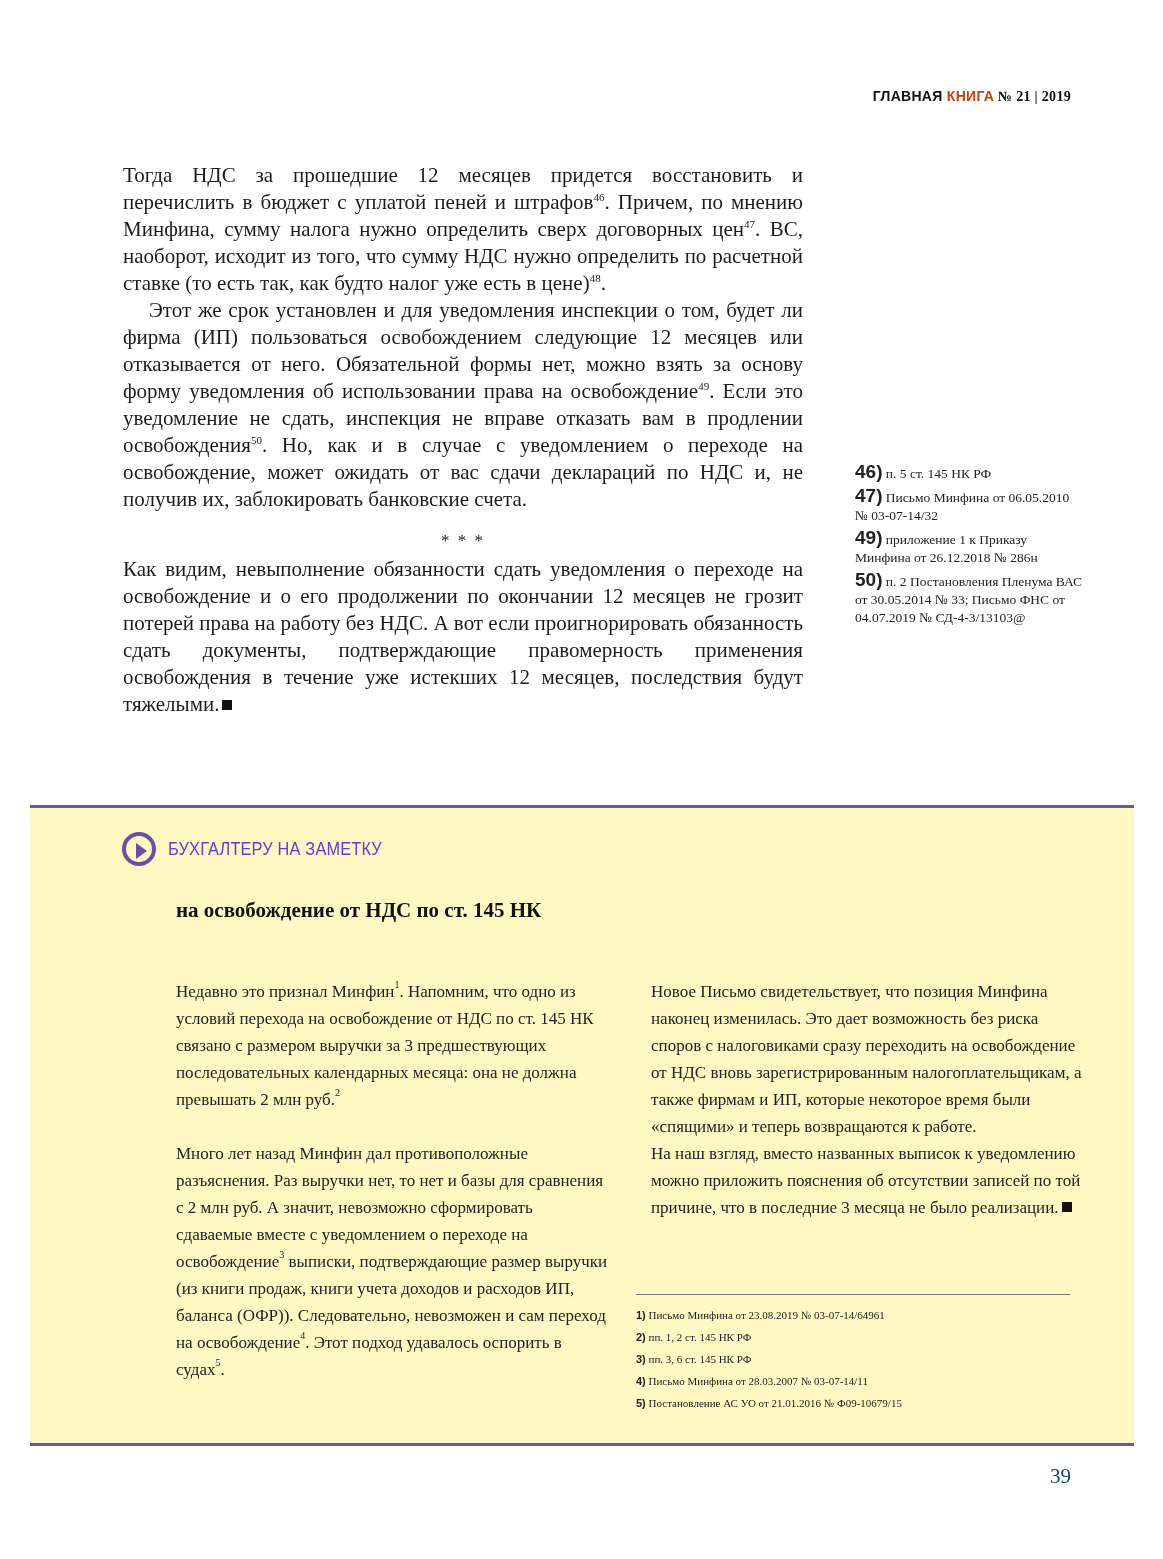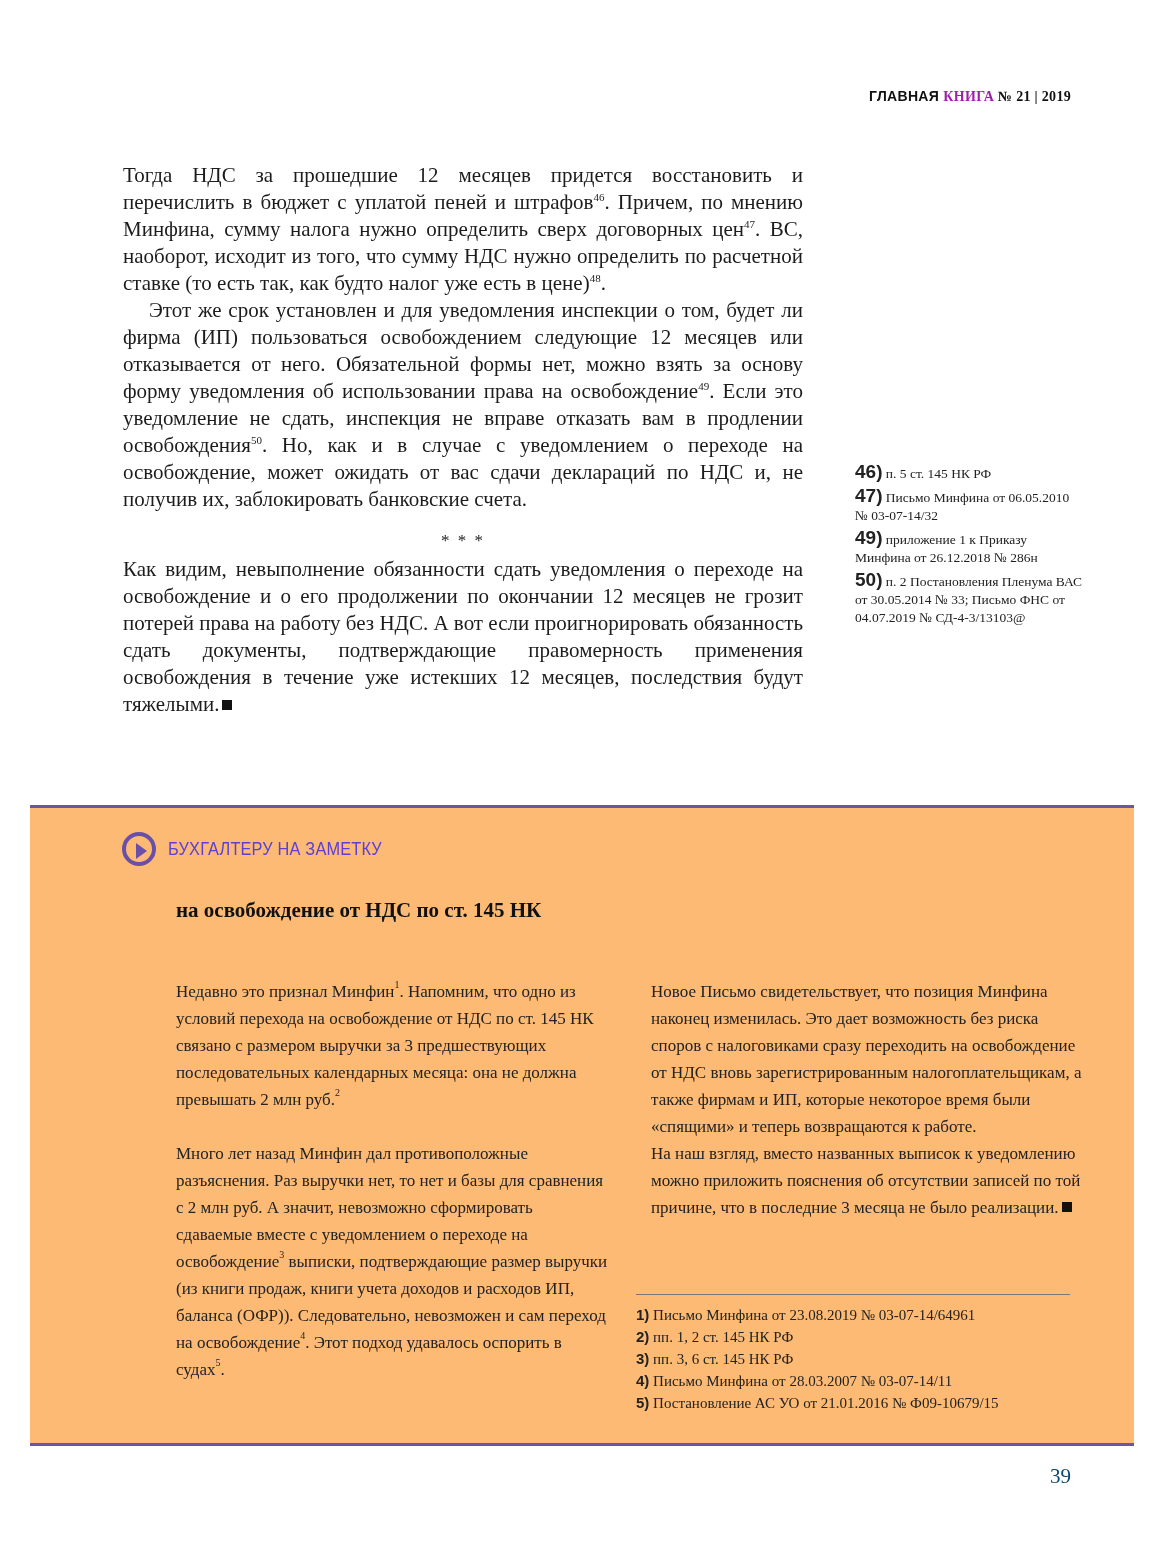--- a/index.html
+++ b/index.html
@@ -1,46 +1,46 @@
 <!DOCTYPE html>
 <html><head>
 <meta charset="utf-8">
 <style>
   html, body { margin: 0; padding: 0; background: #ffffff; }
   body { width: 1163px; height: 1559px; position: relative; overflow: hidden; color: #1a1a1a; }
   .header { position: absolute; top: 88px; right: 92px; font-family: "Liberation Sans", sans-serif; font-size: 14px; font-weight: bold; letter-spacing: 0.3px; white-space: nowrap; }
   .header .brand1 { color: #111; }
-  .header .brand2 { color: #a21caf; font-family: Liberation Serif, serif; }
+  .header .brand2 { color: #c2410c; }
   .header .issue { font-family: "Liberation Serif", serif; font-size: 14px; color: #111; }
 
   .main { position: absolute; left: 123px; top: 162px; width: 680px; font-family: "Liberation Serif", serif; font-size: 21px; line-height: 27px; text-align: justify; color: #1c1c1c; }
   .main p { margin: 0; }
   .main p.indent { text-indent: 26px; }
   .main sup { font-size: 11px; vertical-align: top; line-height: 1; position: relative; top: 3px; }
   .stars { text-align: center; margin: 14px 0 2px 0 !important; font-size: 17px; letter-spacing: 2px; }
   .endmark { display: inline-block; width: 10px; height: 10px; background: #111; margin-left: 3px; vertical-align: 1px; }
 
   .notes { position: absolute; left: 855px; top: 463px; width: 230px; font-family: "Liberation Serif", serif; font-size: 13.5px; line-height: 18px; color: #222; }
   .notes .note { margin-bottom: 4px; }
   .notes .num { font-family: "Liberation Sans", sans-serif; font-weight: bold; font-size: 19px; }
 
-  .box { position: absolute; left: 30px; top: 805px; width: 1104px; height: 635px; background: #fdba74; border-top: 3px solid #6b55a8; border-bottom: 3px solid #6b55a8; }
+  .box { position: absolute; left: 30px; top: 805px; width: 1104px; height: 635px; background: #fef9c3; border-top: 3px solid #6b55a8; border-bottom: 3px solid #6b55a8; }
   .box-label { position: absolute; left: 92px; top: 24px; display: flex; align-items: center; }
   .play { width: 34px; height: 34px; border: 4px solid #6b4fa6; border-radius: 50%; position: relative; box-sizing: border-box; }
   .play::after { content: ""; position: absolute; left: 10px; top: 7px; border-left: 11px solid #6b4fa6; border-top: 8px solid transparent; border-bottom: 8px solid transparent; }
   .box-label-text { margin-left: 12px; font-family: "Liberation Sans", sans-serif; font-size: 19px; color: #5b3fd6; transform: scaleX(0.86); transform-origin: left center; white-space: nowrap; letter-spacing: 0.2px; }
   .box-title { position: absolute; left: 146px; top: 88px; width: 760px; font-family: "Liberation Serif", serif; font-weight: bold; font-size: 21px; line-height: 28px; color: #111; }
   .col { position: absolute; top: 170px; width: 432px; font-family: "Liberation Serif", serif; font-size: 17px; line-height: 27px; color: #222; }
   .col p { margin: 0; }
   .col sup { font-size: 10px; vertical-align: top; position: relative; top: 2px; line-height: 1; }
   .col-left { left: 146px; }
   .col-right { left: 606px; margin-left: 15px; }
   .gap { height: 27px; }
   .fn-rule { position: absolute; left: 606px; top: 486px; width: 434px; height: 0; border-top: 1.5px solid #777; }
-  .fnotes { position: absolute; left: 606px; top: 496px; width: 440px; font-family: "Liberation Serif", serif; font-size: 15px; line-height: 22px; color: #222; }
+  .fnotes { position: absolute; left: 606px; top: 496px; width: 440px; font-family: "Liberation Serif", serif; font-size: 11px; line-height: 22px; color: #222; }
   .fnotes .num { font-family: "Liberation Sans", sans-serif; font-weight: bold; }
 
   .page-num { position: absolute; right: 92px; top: 1464px; font-family: "Liberation Serif", serif; font-size: 21px; color: #0c4a6e; }
 </style>
 </head>
 <body>
 
 <div class="header">
   <span class="brand1">ГЛАВНАЯ </span><span class="brand2">КНИГА</span><span class="issue"> № 21 | 2019</span>
 </div>

